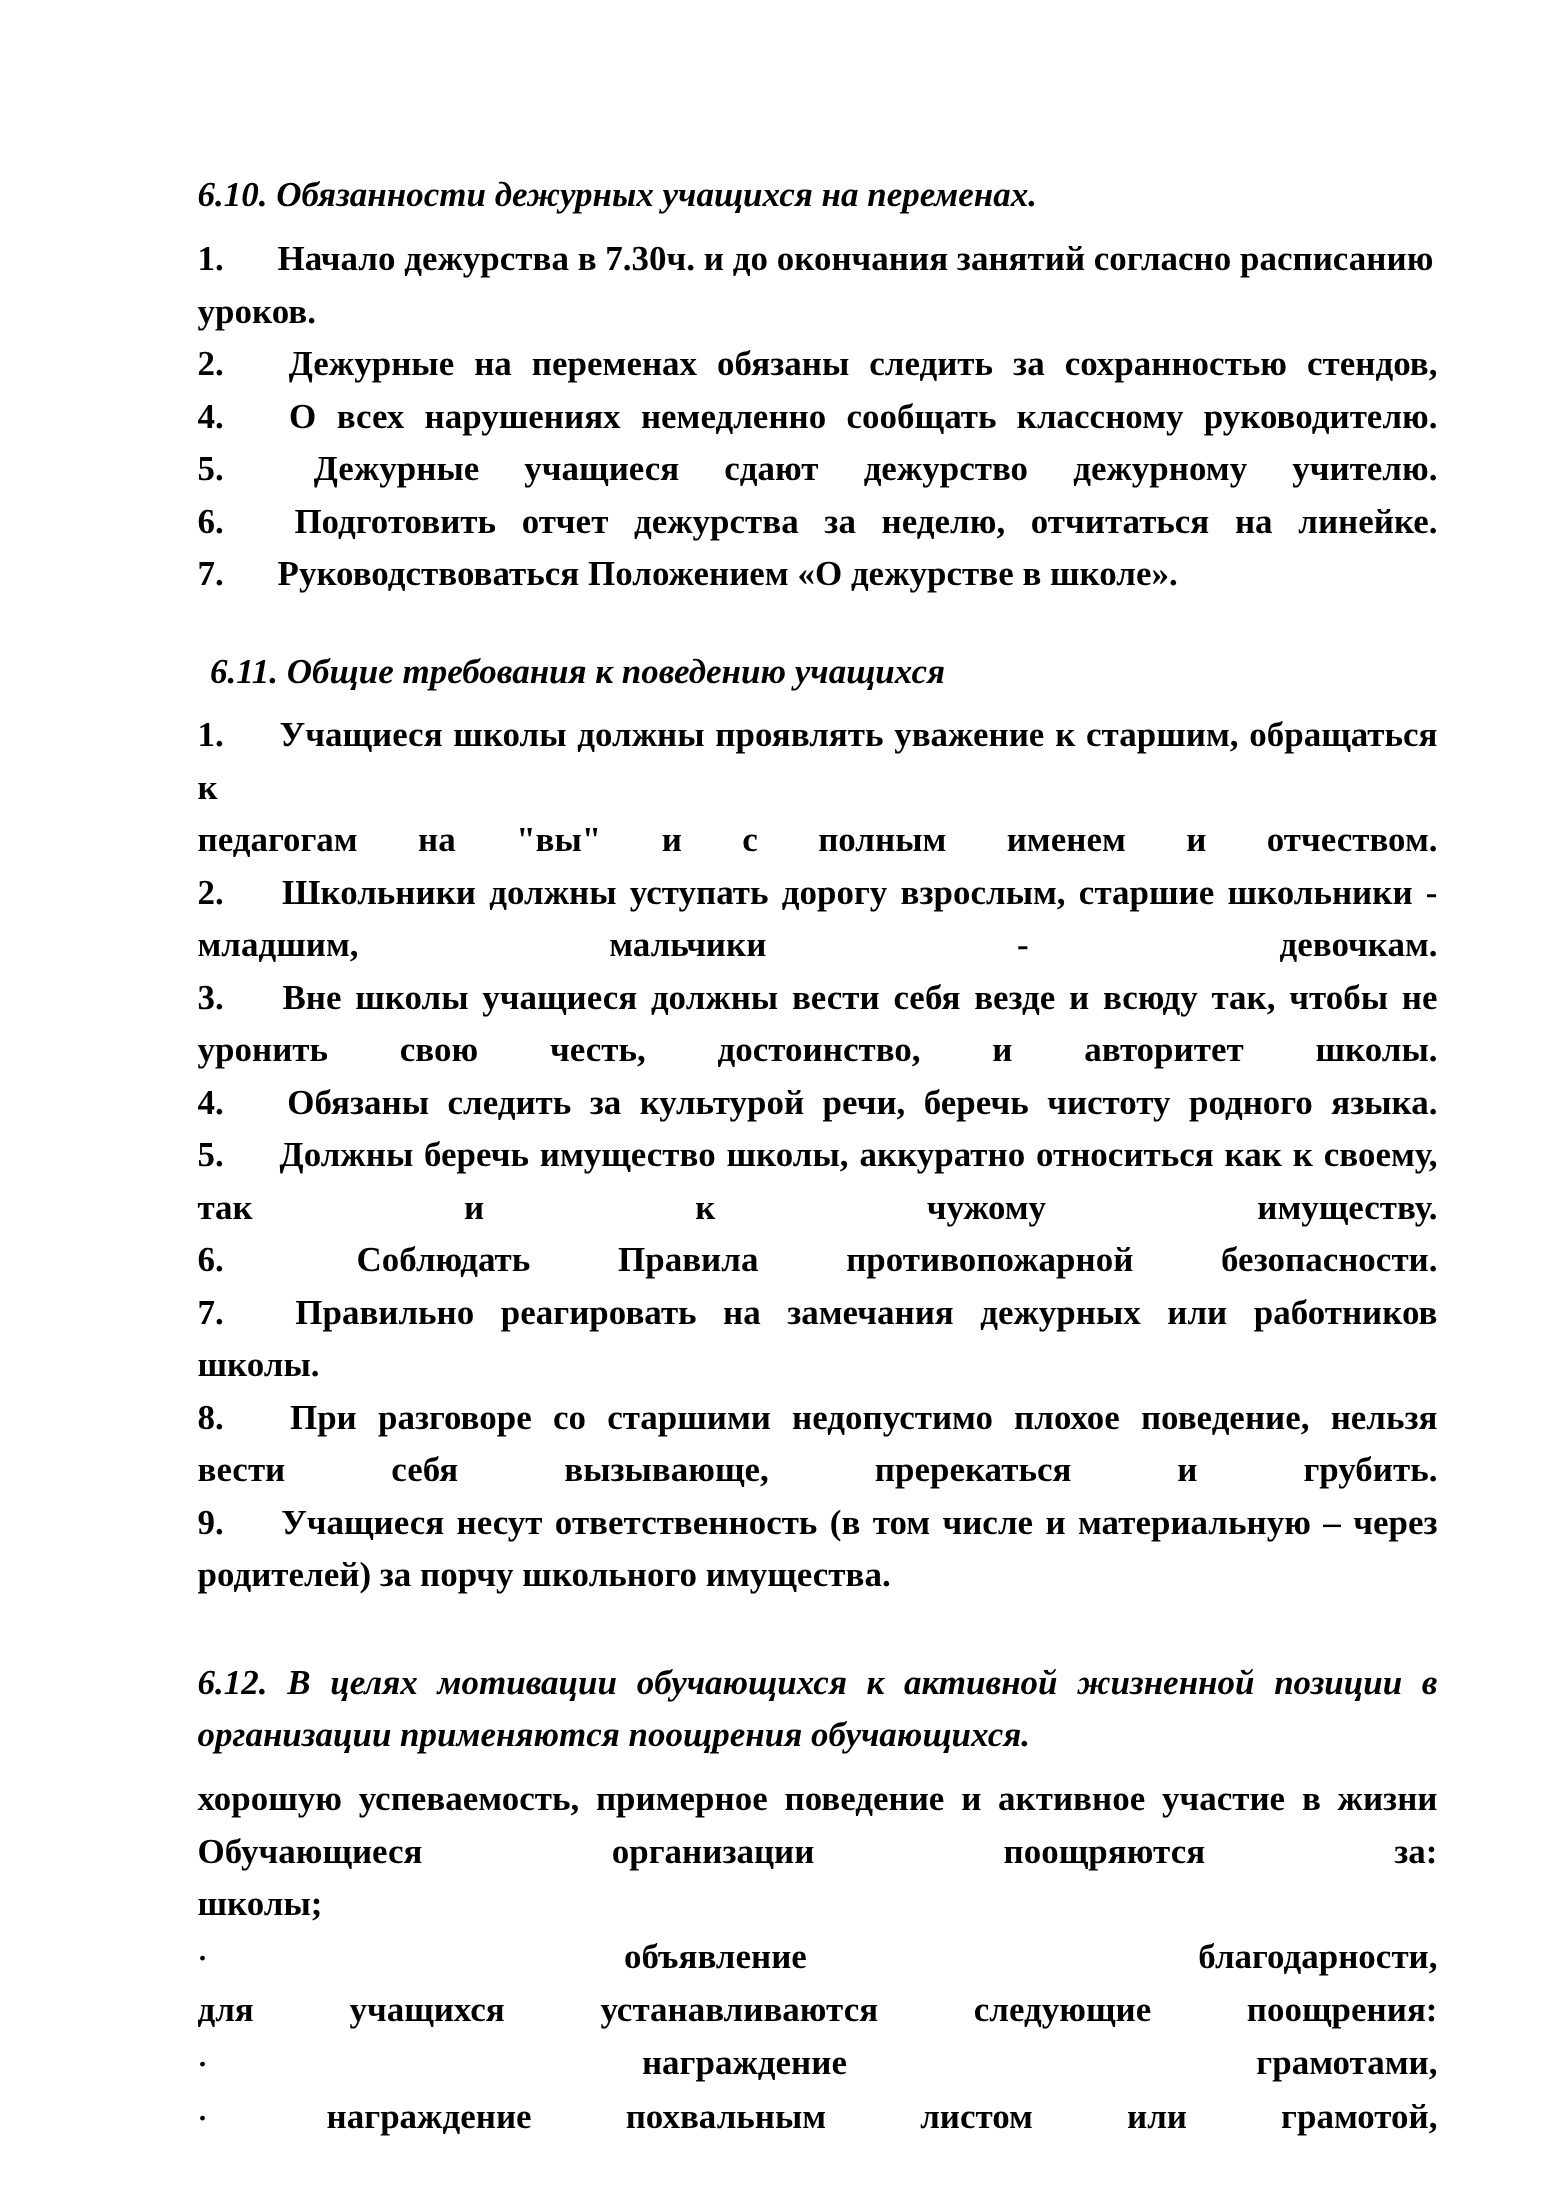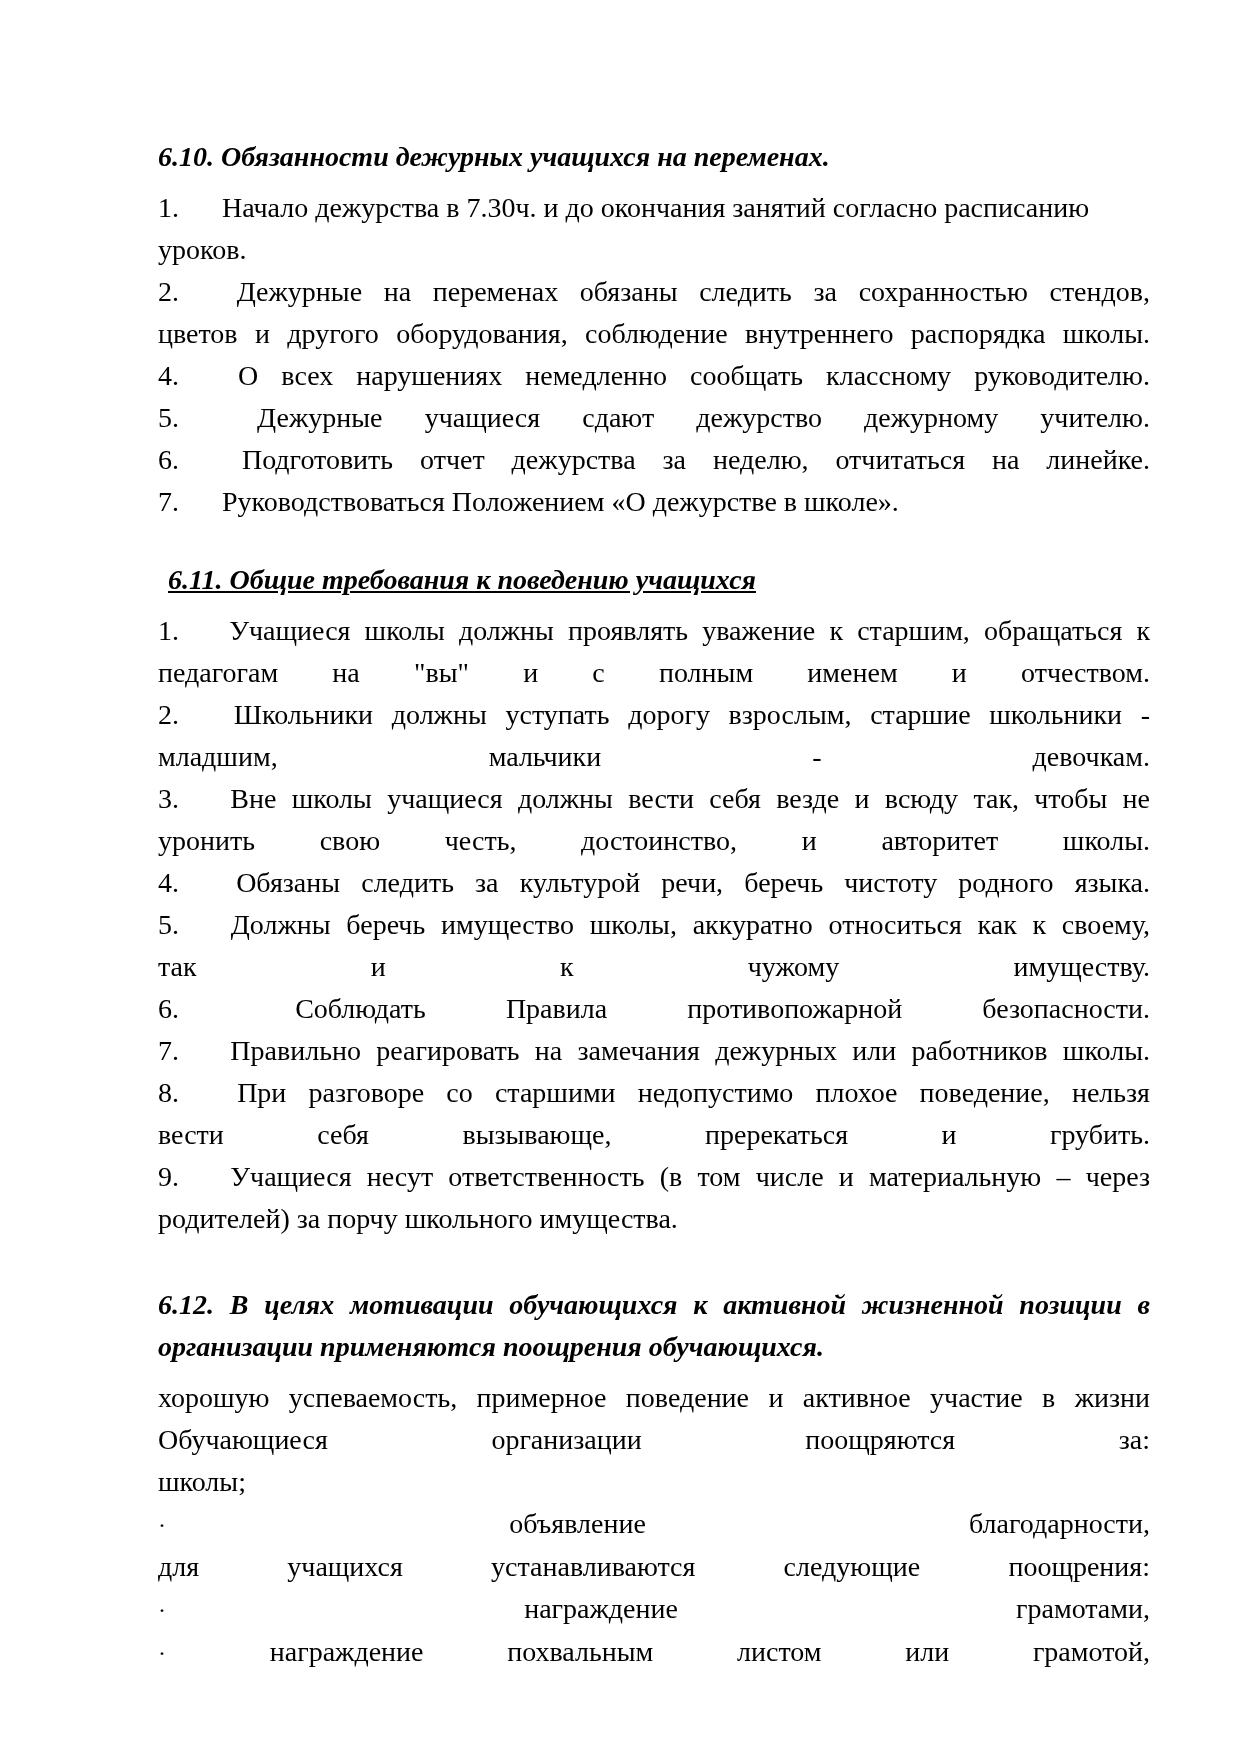--- a/index.html
+++ b/index.html
@@ -17,40 +17,41 @@
   .page {
     box-sizing: border-box;
     width: 1240px;
     height: 1500px;
     padding: 136px 90px 40px 158px;
     background: #ffffff;
   }
   .section { margin: 0; }
   .section.gap-md { margin-top: 36px; }
   .section.gap-lg { margin-top: 44px; }
-  .section.indent-sm .heading-line { padding-left: 10px; text-decoration: underline; }
+  .section.indent-sm .heading-line { padding-left: 10px; }
 
   .heading-line {
     font-size: 28px;
     line-height: 42px;
     font-weight: bold;
     font-style: italic;
     text-align: left;
   }
   .heading-line.spread {
     text-align: justify;
     text-align-last: justify;
   }
 
   .section-body { margin-top: 9px; }
 
   .line {
     font-size: 28px;
     line-height: 42px;
     text-align: left;
+    font-weight: bold;
   }
   .line.spread {
     text-align: justify;
     text-align-last: justify;
   }
   .marker {
     display: inline-block;
     width: 57px;
   }
   .marker.bullet {
@@ -61,21 +62,20 @@
 </head>
 <body>
 
 <div class="page">
     <section class="section">
       <div class="heading-line">6.10. Обязанности дежурных учащихся на переменах.</div>
       <div class="section-body">
         <div class="line"><span class="marker">1.</span> <span>Начало дежурства в 7.30ч. и до окончания занятий согласно расписанию</span></div>
         <div class="line">уроков.</div>
         <div class="line spread"><span class="marker">2.</span> <span>Дежурные на переменах обязаны следить за сохранностью стендов,</span></div>
-        <div class="line spread">цветов и другого оборудования, соблюдение внутреннего распорядка школы.</div>
         <div class="line spread"><span class="marker">4.</span> <span>О всех нарушениях немедленно сообщать классному руководителю.</span></div>
         <div class="line spread"><span class="marker">5.</span> <span>Дежурные учащиеся сдают дежурство дежурному учителю.</span></div>
         <div class="line spread"><span class="marker">6.</span> <span>Подготовить отчет дежурства за неделю, отчитаться на линейке.</span></div>
         <div class="line"><span class="marker">7.</span> <span>Руководствоваться Положением «О дежурстве в школе».</span></div>
       </div>
     </section>
     <section class="section indent-sm gap-md">
       <div class="heading-line">6.11. Общие требования к поведению учащихся</div>
       <div class="section-body">
         <div class="line spread"><span class="marker">1.</span> <span>Учащиеся школы должны проявлять уважение к старшим, обращаться к</span></div>

